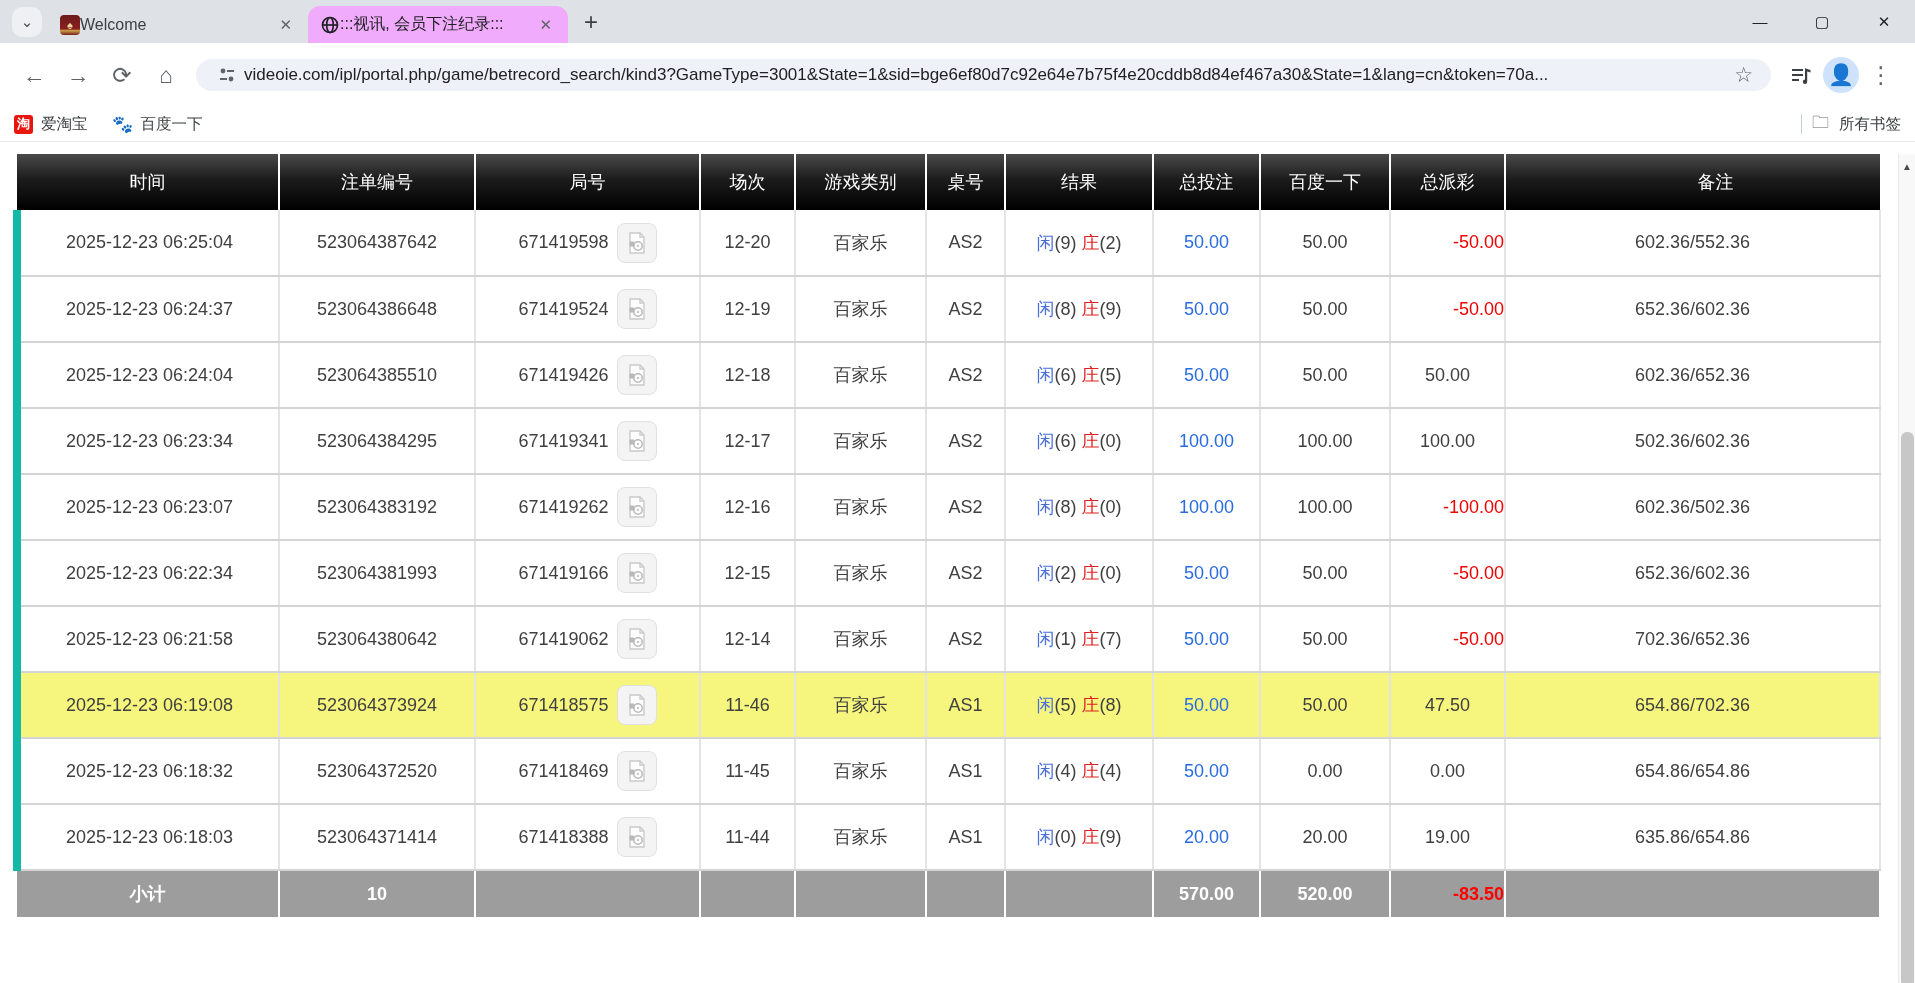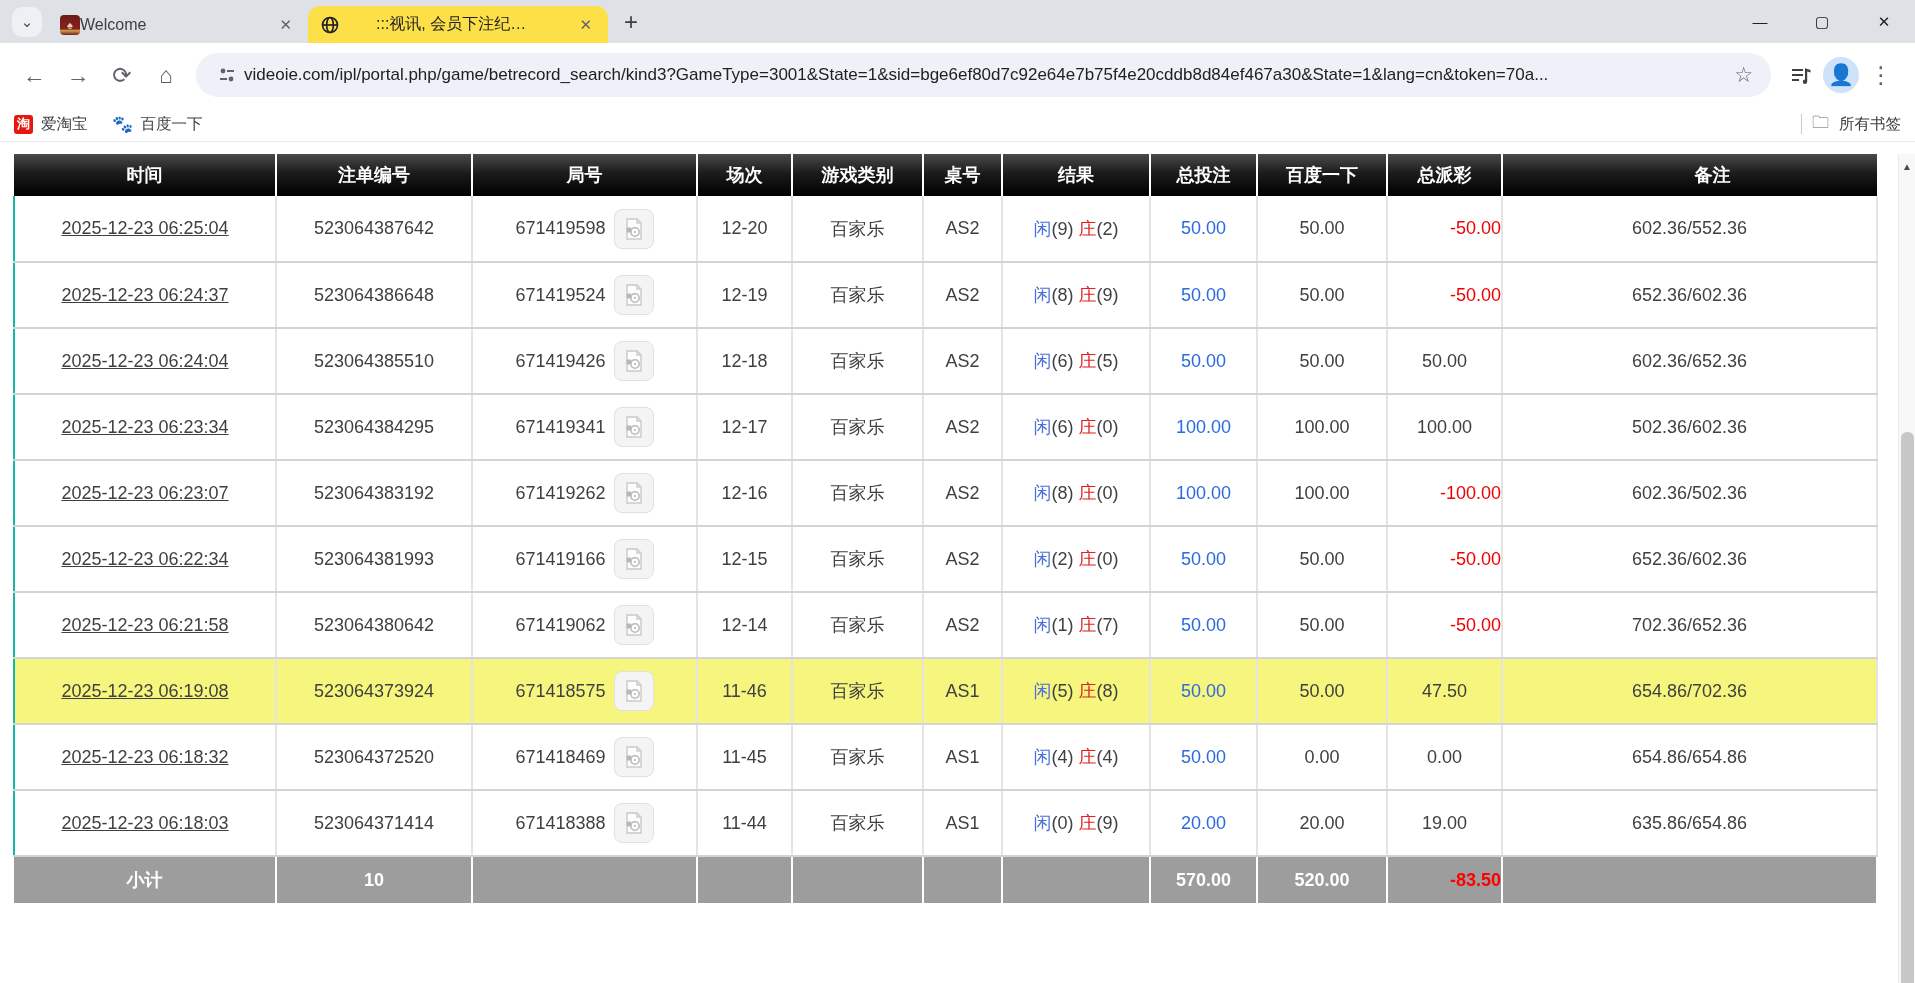--- a/index.html
+++ b/index.html
@@ -6,37 +6,37 @@
   html,body { width:1915px; height:983px; overflow:hidden;
     font-family:"Liberation Sans","DejaVu Sans",sans-serif; background:#fff; }
 
   
   .tabstrip { height:43px; background:#dee1e6; display:flex; align-items:flex-end; position:relative; }
   .tab-search { width:30px; height:30px; margin:0 6px 6px 12px; border-radius:10px;
     background:#eef0f4; display:flex; align-items:center; justify-content:center;
     color:#44474c; font-size:15px; cursor:pointer; }
   .tab { height:37px; display:flex; align-items:center; padding:0 10px 0 12px;
     font-size:16px; color:#3c4043; max-width:300px; min-width:260px; }
-  .tab.active { background:#fde047; border-radius:12px 12px 0 0; color:#202124;gap:36px; }
+  .tab.active { background:#f0abfc; border-radius:12px 12px 0 0; color:#202124; }
   .tab .title { flex:1; white-space:nowrap; overflow:hidden; text-overflow:ellipsis; margin:0 0; }
   .tab .close { font-size:15px; color:#5f6368; padding:2px 6px; border-radius:50%; cursor:pointer; }
   .favicon-welcome { width:20px; height:20px; border-radius:4px; flex:0 0 20px;
     background:linear-gradient(#6d1a1a 0%,#8a2020 70%,#c9a14a 78%,#7a1d1d 100%);
     display:flex; align-items:center; justify-content:center; color:#e8d9a0; font-size:11px; }
   .favicon-globe { width:20px; height:20px; flex:0 0 20px; color:#202124; }
   .newtab-btn { width:34px; height:34px; margin:0 0 4px 6px; display:flex; align-items:center;
     justify-content:center; font-size:24px; color:#3c4043; cursor:pointer; }
   .win-controls { position:absolute; right:0; top:0; height:43px; display:flex; }
   .win-btn { width:62px; height:43px; display:flex; align-items:center; justify-content:center;
     font-size:15px; color:#202124; cursor:pointer; }
 
   .toolbar { height:64px; background:#fff; display:flex; align-items:center; padding:0 12px; }
   .nav-ico { width:44px; height:44px; display:flex; align-items:center; justify-content:center;
     font-size:23px; color:#5f6368; border-radius:50%; cursor:pointer; flex:0 0 44px; }
-  .omnibox { flex:1; height:44px; background:#eef1f8; border-radius:22px; margin:0 8px;
+  .omnibox { flex:1; height:32px; background:#eef1f8; border-radius:22px; margin:0 8px;
     display:flex; align-items:center; padding:0 14px; }
   .omni-ico { color:#5f6368; width:34px; display:flex; justify-content:center; flex:0 0 34px; }
   .url { flex:1; font-size:17px; color:#202124; white-space:nowrap; overflow:hidden; }
   .star { color:#5f6368; font-size:21px; padding:0 4px; cursor:pointer; }
   .avatar { width:36px; height:36px; border-radius:50%; background:#cfe2fb; display:flex;
     align-items:center; justify-content:center; color:#1a73e8; font-size:21px; cursor:pointer; }
 
   .bookmarks { height:35px; background:#fff; display:flex; align-items:center; padding:0 14px;
     border-bottom:1px solid #e8eaed; }
   .bm-item { display:flex; align-items:center; gap:8px; font-size:15.5px; color:#3c4043;
@@ -45,27 +45,27 @@
     font-size:13px; display:flex; align-items:center; justify-content:center; font-weight:bold; }
   .bm-ico-baidu { width:19px; height:19px; color:#2932e1; font-size:17px; display:flex;
     align-items:center; justify-content:center; }
   .bm-right { margin-left:auto; display:flex; align-items:center; gap:10px; }
   .bm-divider { width:1px; height:20px; background:#c6cdd5; }
   .folder-ico { color:#5f6368; font-size:17px; }
 
   
   .content { position:relative; height:841px; background:#fff; }
   table { border-collapse:collapse; table-layout:fixed; margin:12px 0 0 13px; width:1863px; }
-  thead th { height:42px; color:#fff; font-size:18px; font-weight:bold;
+  thead th { height:56px; color:#fff; font-size:18px; font-weight:normal;
     background:linear-gradient(180deg,#4a4a4a 0%,#1c1c1c 45%,#000 100%);
     border-right:2px solid #fff; }
   thead th:last-child { border-right:none;padding-left:45px; }
   tbody td { height:66px; text-align:center; font-size:18px; color:#404040;
     border-right:2px solid #e4e4e4; border-bottom:2px solid #d4d4d4; background:#fff; }
-  tbody td:first-child { border-left:2px solid #14b8a6;text-decoration:underline; }
+  tbody td:first-child { border-left:8px solid #14b8a6; }
   tr.highlight td { background:var(--highlight-yellow,#f6f67e); }
   .round-cell { display:inline-flex; align-items:center; gap:8px; }
   .video-btn { width:40px; height:40px; border-radius:8px; background:#f4f4f4;
     border:1px solid #e0e0e0; display:inline-flex; align-items:center; justify-content:center; cursor:pointer; }
   .p-player { color:var(--player-blue,#4a6edb); }
   .p-banker { color:var(--banker-red,#e02020); }
   .amt-link { color:var(--amount-blue,#2a6bdf); cursor:pointer; }
   td.neg, .neg { color:var(--negative-red,#ee0202) !important;text-align:right; }
   tfoot td { height:48px; background:var(--footer-grey,#9d9d9d); color:#fff; font-size:18px;
     font-weight:bold; text-align:center; border-right:2px solid #fff; border-bottom:2px solid #fff; }

